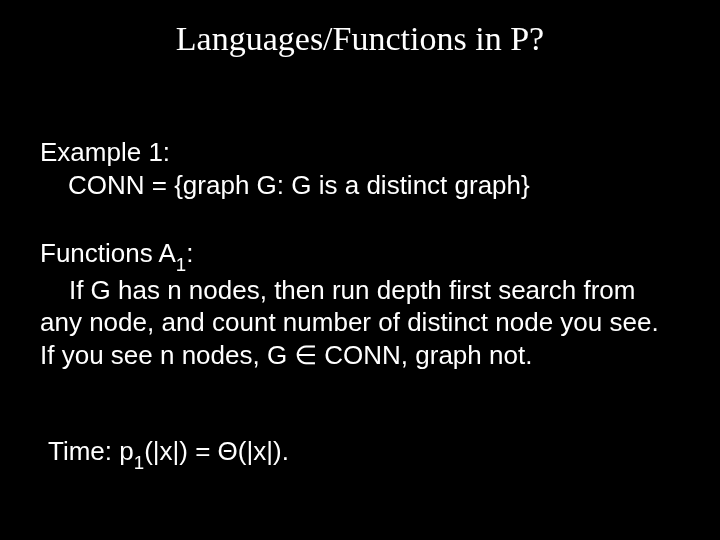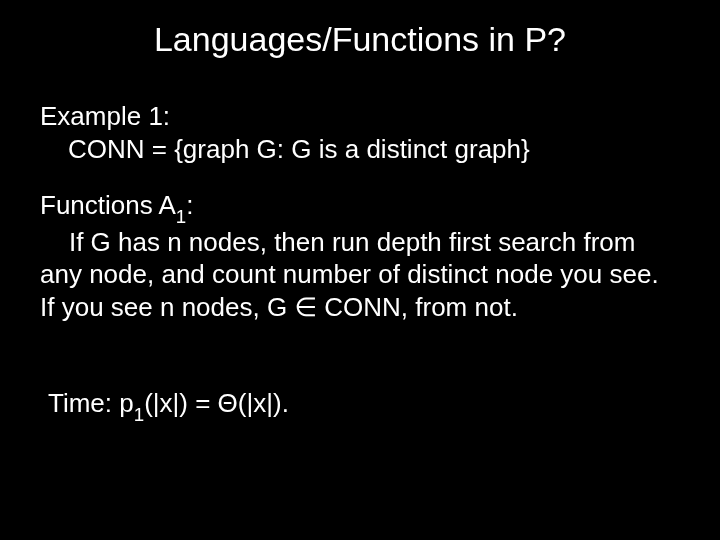--- a/index.html
+++ b/index.html
@@ -19,32 +19,34 @@
     box-sizing: border-box;
   }
   .title {
     position: absolute;
     top: 20px;
     left: 0;
     right: 0;
     text-align: center;
     font-size: 34px;
     color: #ffffff;
+    font-family: Liberation Serif, serif;
   }
   .body {
     position: absolute;
     top: 100px;
     left: 40px;
     right: 40px;
     font-size: 26px;
     line-height: 1.25;
     color: #ffffff;
   }
   .block {
     margin-bottom: 24px;
+    margin-top: 36px;
   }
   .indent {
     padding-left: 28px;
     display: block;
   }
   .sub {
     font-size: 0.72em;
     vertical-align: sub;
     position: relative;
     top: 0.15em;
@@ -62,21 +64,21 @@
 
   <div class="body">
 
     <div class="block">
       <span>Example 1:</span><br>
       <span class="indent">CONN = {graph G: G is a distinct graph}</span>
     </div>
 
     <div class="block">
       <span>Functions A</span><span class="sub">1</span><span>:</span><br>
-      <span>&nbsp;&nbsp;&nbsp;&nbsp;<span>If G has n nodes, then run depth first search from any node, and count number of distinct node you see. If you see n nodes, G </span><span>∈</span><span> CONN, from not.</span></span>
+      <span>&nbsp;&nbsp;&nbsp;&nbsp;<span>If G has n nodes, then run depth first search from any node, and count number of distinct node you see. If you see n nodes, G </span><span>∈</span><span> CONN, graph not.</span></span>
     </div>
 
     <div class="block time">
       <span>Time: p</span><span class="sub">1</span><span>(|x|) = Θ(|x|).</span>
     </div>
 
   </div>
 </div>
 
 </body></html>

